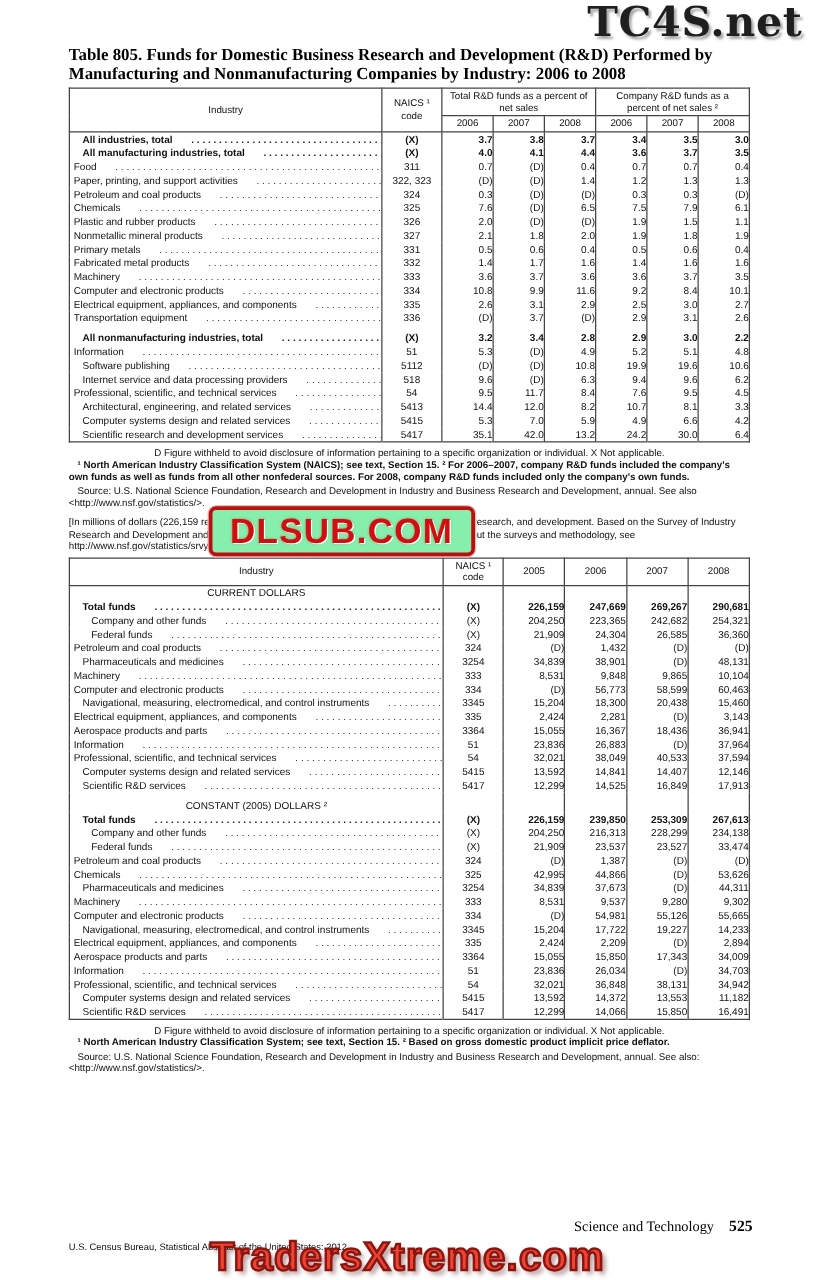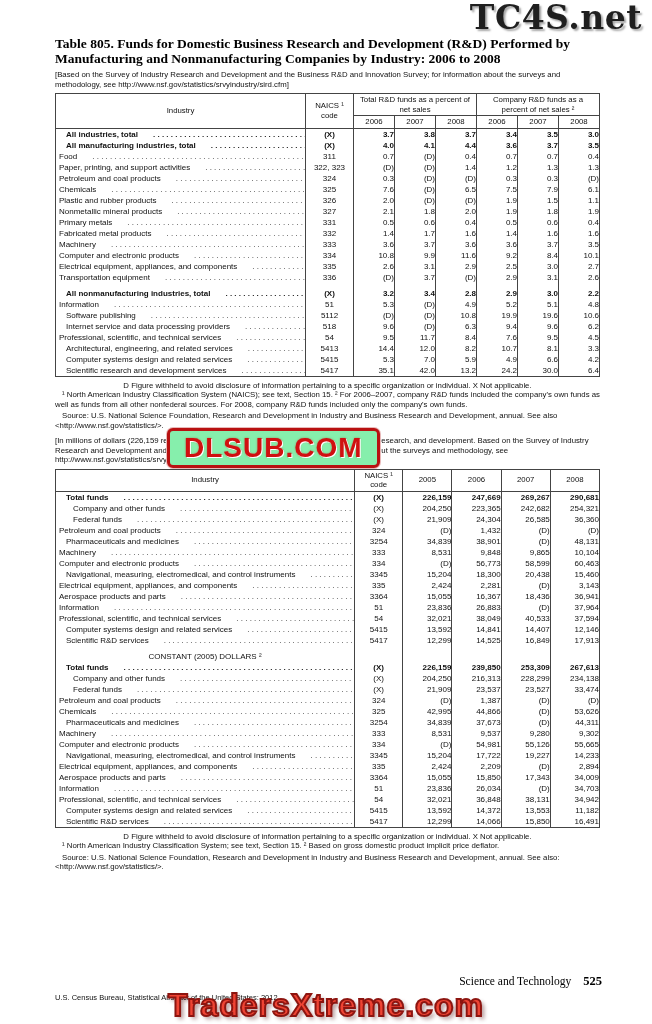--- a/index.html
+++ b/index.html
@@ -37,21 +37,21 @@
   .leader::after { content:". . . . . . . . . . . . . . . . . . . . . . . . . . . . . . . . . . . . . . . . . . . . . . . . . . . . . . . . . . . . . . . . . . . . . . . . . . . . . . . . . . . . . . . . . . . . . . . . . . . . . . . . . . . . . . . . . . . . . . . ."; }
   .indent0 { padding-left:3px; }
   .indent1 { padding-left:10px; }
   .indent2 { padding-left:17px; }
   .bold-row { font-weight:bold; }
   tr.gap-above > td { padding-top:5px; }
   .section-cell { text-align:center; padding:3px 0 1px; }
 
   .fn { font-size:7.8px; line-height:9.5px; }
   .fn-center { text-align:center; }
-  .para-indent { text-indent:7px; }
+  .para-indent { text-indent:7px;font-weight:bold; }
   .source { font-size:7.8px; line-height:9.5px; margin:2px 0 7px; text-indent:7px; }
   .italic { }
   .block-gap { margin-bottom:6px; }
 
   .footer-right {
     position:absolute; right:50px; top:974px; z-index:2;
     font-family:"Liberation Serif", serif; font-size:11.5px; color:#000;
   }
   .footer-right .page-number { font-weight:bold; font-size:12.5px; margin-left:12px; }
   .census-line { position:absolute; left:55px; top:993px; font-size:7.5px; color:#111; z-index:1; }
@@ -77,21 +77,20 @@
     -webkit-text-stroke:2px #8d1510;
     text-shadow:3px 3px 4px rgba(70,0,0,0.45);
   }
 </style>
 </head>
 <body>
 
 <div class="page">
 
   <h2 class="table-title">Table 805. Funds for Domestic Business Research and Development (R&amp;D) Performed by Manufacturing and Nonmanufacturing Companies by Industry: 2006 to 2008</h2>
-  <p class="bracket-note">[Based on the Survey of Industry Research and Development and the Business R&amp;D and Innovation Survey; for information about the surveys and methodology, see http://www.nsf.gov/statistics/srvyindustry/sird.cfm]</p>
 
   <table class="data-table" id="tbl805">
     <colgroup>
       <col style="width:250px">
         <col style="width:48px">
       <col style="width:41px">
         <col style="width:41px">
         <col style="width:41px">
       <col style="width:41px">
         <col style="width:41px">
@@ -469,20 +468,28 @@
       <tr>
         <th>Industry</th>
         <th>NAICS ¹ code</th>
         <th>2005</th>
         <th>2006</th>
         <th>2007</th>
         <th>2008</th>
       </tr>
     </thead>
     <tbody data-table="table806">
+        <tr>
+          <td class="section-cell">CURRENT DOLLARS</td>
+          <td class="naics-cell"></td>
+          <td class="value-cell"></td>
+          <td class="value-cell"></td>
+          <td class="value-cell"></td>
+          <td class="value-cell"></td>
+        </tr>
         <tr class="bold-row">
           <td class="industry-cell">
             <div class="ind-inner indent1">
               <span class="lbl">Total funds</span>
               <span class="leader"></span>
             </div>
           </td>
           <td class="naics-cell">(X)</td>
           <td class="value-cell">226,159</td>
           <td class="value-cell">247,669</td>

